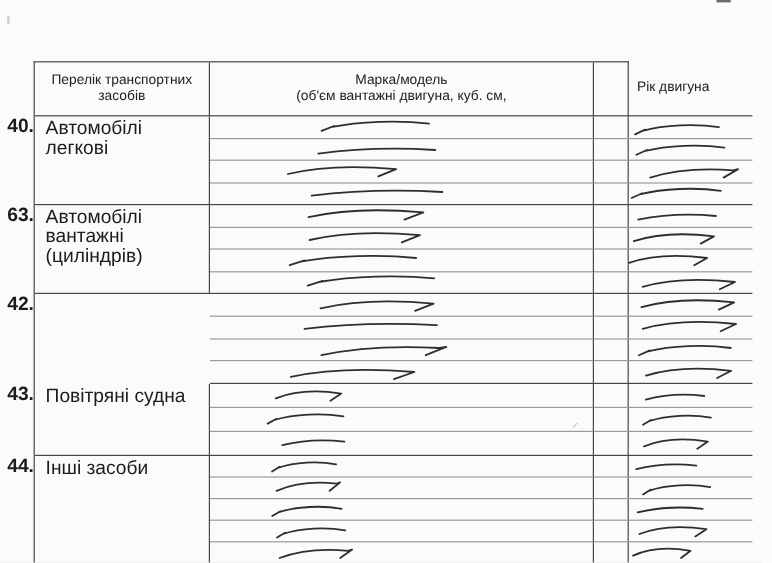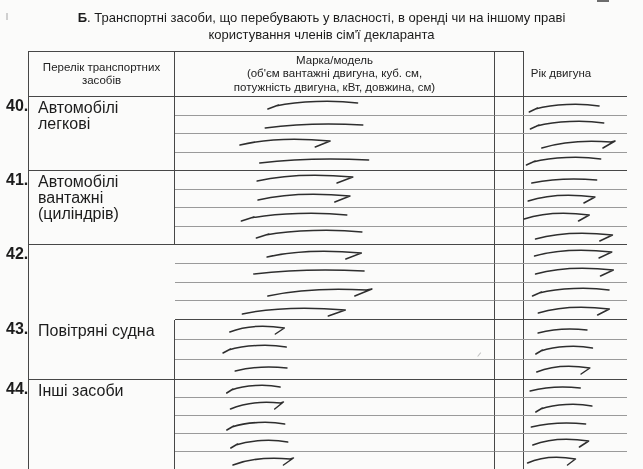--- a/index.html
+++ b/index.html
@@ -32,33 +32,28 @@
   .speck1{position:absolute;left:6px;top:13px;width:2px;height:7px;background:#bdbdbd;opacity:.7;}
   .speck2{position:absolute;left:597px;top:0;width:12px;height:2px;background:#4a4a4a;opacity:.8;}
   .speck3{position:absolute;left:478px;top:354px;width:6px;height:5px;
           border-left:1px solid #9f9f9f;transform:rotate(40deg);opacity:.6;}
 </style>
 </head>
 <body>
 
 <div class="page">
 
-  <div class="title">
-    <div><b>Б</b><span>. Транспортні засоби, що перебувають у власності, в оренді чи на іншому праві</span></div>
-    <div>користування членів сім'ї декларанта</div>
-  </div>
 
   <div class="tbl" id="tbl" style="grid-template-rows: 45px 18.5px 18.5px 18.5px 18.5px 18.5px 18.5px 18.5px 18.5px 18.75px 18.75px 18.75px 18.75px 20px 20px 20px 18px 18px 18px 18px 18px;">
     <div class="hc br">
       <div style="max-width:130px;">Перелік транспортних засобів</div>
     </div>
     <div class="hc br">
       <div>Марка/модель</div>
       <div>(об'єм вантажні двигуна, куб. см,</div>
-      <div>потужність двигуна, кВт, довжина, см)</div>
     </div>
     <div class="hc">
       <div>Рік двигуна</div>
     </div>
   <div class="cell label" style="grid-area: 2 / 1 / span 4;"><span>Автомобілі легкові</span></div>
       <div class="cell sub br" style="grid-area: 2 / 2;">
         <svg viewBox="0 0 100 14" preserveAspectRatio="none" class="mark" style="left: 89.6507px; top: 1.24674px; width: 96.4305px; height: 14px;">
           <path d="M14 7 L3 11 M11 8 C36 3, 70 2, 96 5" fill="none" stroke="#2e2e2e" stroke-width="1.5" stroke-linecap="round" stroke-linejoin="round" vector-effect="non-scaling-stroke"></path>
         </svg>
       </div>
@@ -259,17 +254,17 @@
         <svg viewBox="0 0 100 14" preserveAspectRatio="none" class="mark" style="left: 31.128px; top: 1.56699px; width: 52.6022px; height: 14px;">
           <path d="M3 9 C28 3, 62 2, 94 5 L79 11" fill="none" stroke="#2e2e2e" stroke-width="1.5" stroke-linecap="round" stroke-linejoin="round" vector-effect="non-scaling-stroke"></path>
         </svg>
       </div>
     </div>
 
   <div class="speck1"></div>
   <div class="speck2"></div>
   <div class="speck3"></div>
 <div class="rownum" style="top: 98px;">40.</div>
-    <div class="rownum" style="top: 172px;">41.</div>
+    <div class="rownum" style="top: 172px;">63.</div>
     <div class="rownum" style="top: 246px;">42.</div>
     <div class="rownum" style="top: 321px;">43.</div>
     <div class="rownum" style="top: 381px;">44.</div>
   </div>
 
 </body></html>

